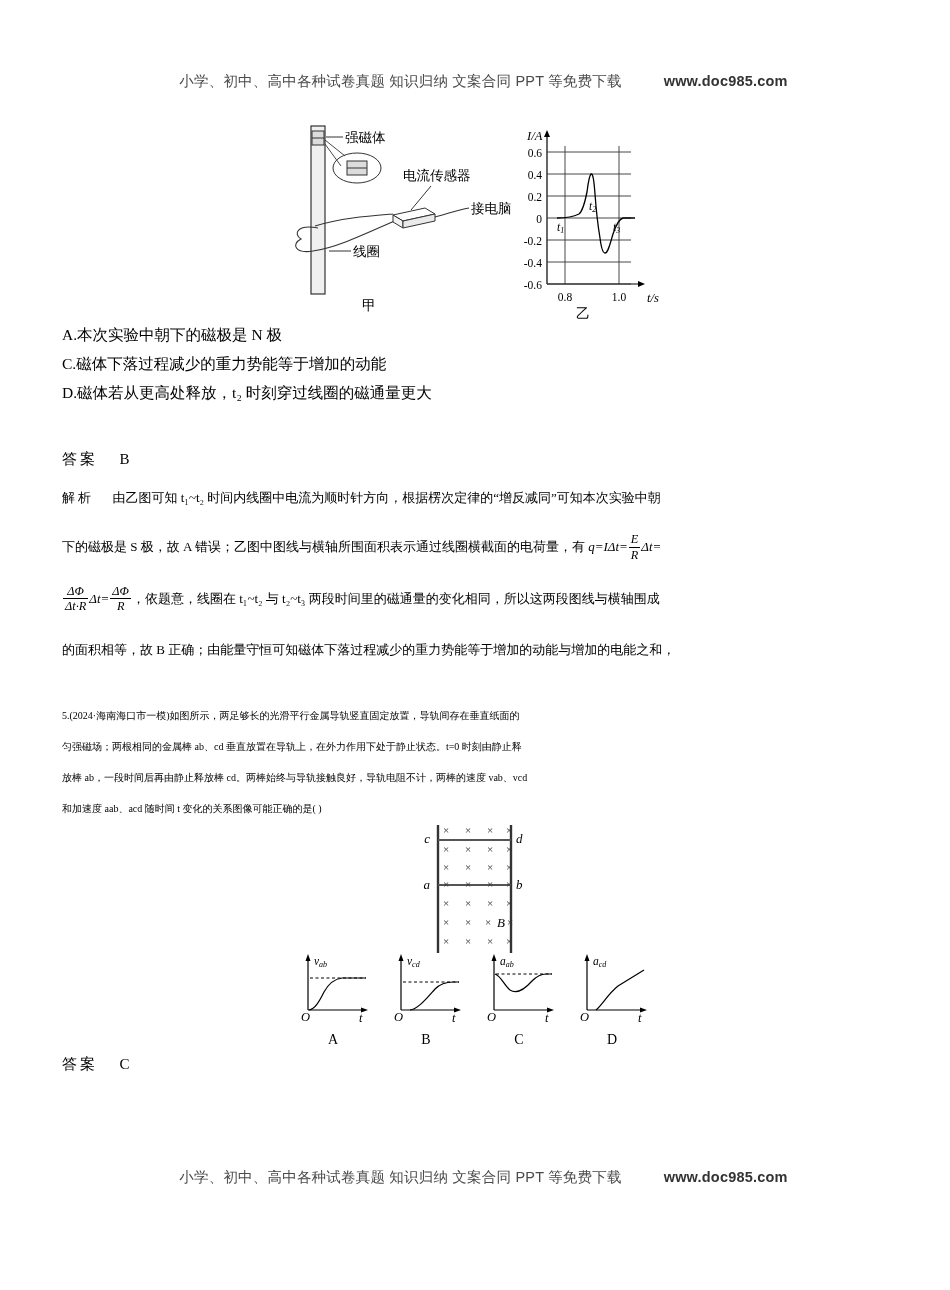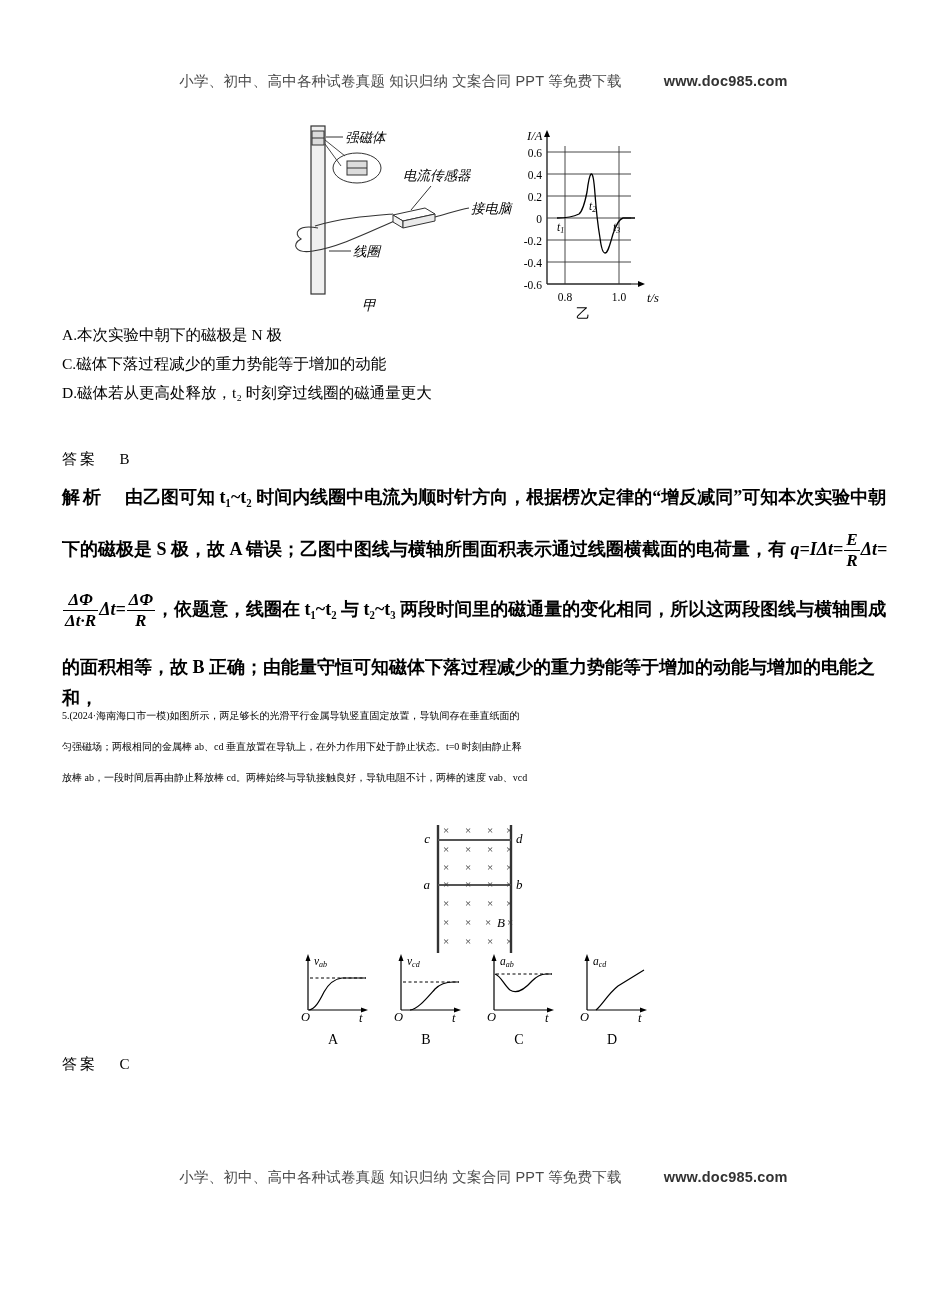--- a/index.html
+++ b/index.html
@@ -13,29 +13,29 @@
   .hdr, .ftr {
     position:absolute; left:0; width:950px;
     text-align:center; font-size:14.5px; color:#4a4a4a;
     font-family:"Liberation Sans","DejaVu Sans",sans-serif;
     letter-spacing:.2px; white-space:pre;
   }
   .hdr { top:56px; }
   .ftr { top:1152px; }
   .ftr .url, .hdr .url { font-weight:600; color:#333; }
 
-  .fig-top { position:absolute; left:285px; top:118px; width:400px; height:200px;font-style:italic; }
+  .fig-top { position:absolute; left:285px; top:118px; width:400px; height:200px; }
 
   .opts { position:absolute; left:62px; top:320px; width:830px; }
   .opts div { font-size:15.5px; line-height:29px; white-space:nowrap; }
 
   .ans-line { position:absolute; font-size:15px; }
   .lbl { letter-spacing:3px; }
 
-  .sol { position:absolute; left:62px; width:830px; font-size:18px; line-height:31px;font-weight:bold; }
+  .sol { position:absolute; left:62px; width:830px; font-size:13px; line-height:31px; }
   .sol p { margin:0; }
   .frac { display:inline-block; vertical-align:middle; text-align:center;
           font-style:italic; line-height:1.15; margin:0 1px; position:relative; top:-1px; }
   .frac .num { display:block; border-bottom:1px solid #000; padding:0 2px; font-size:.95em;}
   .frac .den { display:block; padding:0 2px; font-size:.95em;}
 
   .q5 { position:absolute; left:62px; top:700px; width:832px; font-size:10px; line-height:31px; }
   .q5 p { margin:0; }
 
   .rail-fig { position:absolute; left:398px; top:823px; width:170px; height:132px; }
@@ -172,20 +172,21 @@
     </p>
     <p style="margin-top:20px;">
       <span>的面积相等，故 B 正确；由能量守恒可知磁体下落过程减少的重力势能等于增加的动能与增加的电能之和，</span>
     </p>
   </div>
 
   <div class="q5">
     <p><span>5.</span><span>(2024·海南海口市一模)</span><span>如图所示，两足够长的光滑平行金属导轨竖直固定放置，导轨间存在垂直纸面的</span></p>
     <p><span>匀强磁场；两根相同的金属棒 ab、cd 垂直放置在导轨上，在外力作用下处于静止状态。t=0 时刻由静止释</span></p>
     <p><span>放棒 ab，一段时间后再由静止释放棒 cd。两棒始终与导轨接触良好，导轨电阻不计，两棒的速度 vab、vcd</span></p>
+    <p><span>和加速度 aab、acd 随时间 t 变化的关系图像可能正确的是(      )</span></p>
   </div>
 
   <div class="rail-fig">
     <svg width="170" height="132" viewBox="0 0 170 132">
 
       <line x1="40" y1="2" x2="40" y2="130" stroke="#333" stroke-width="2.4"></line>
       <line x1="113" y1="2" x2="113" y2="130" stroke="#333" stroke-width="2.4"></line>
 
       <line x1="40" y1="17" x2="113" y2="17" stroke="#555" stroke-width="2.2"></line>
 

